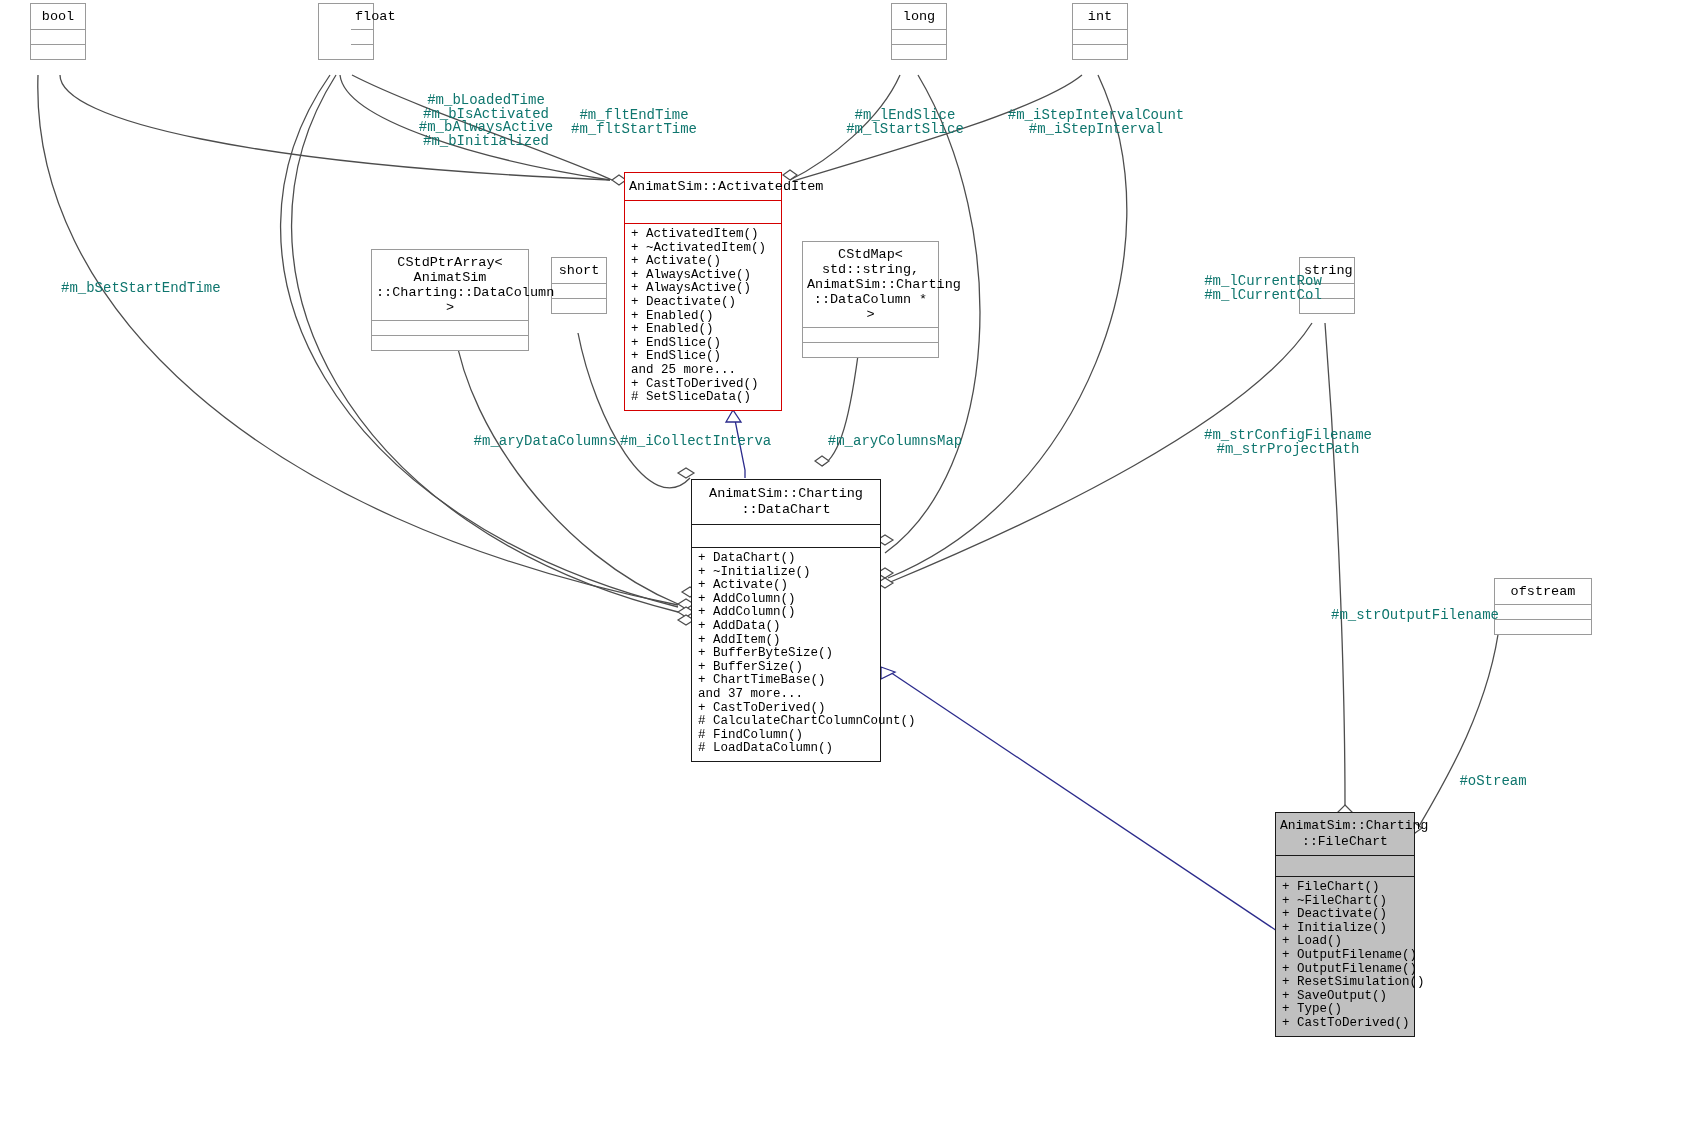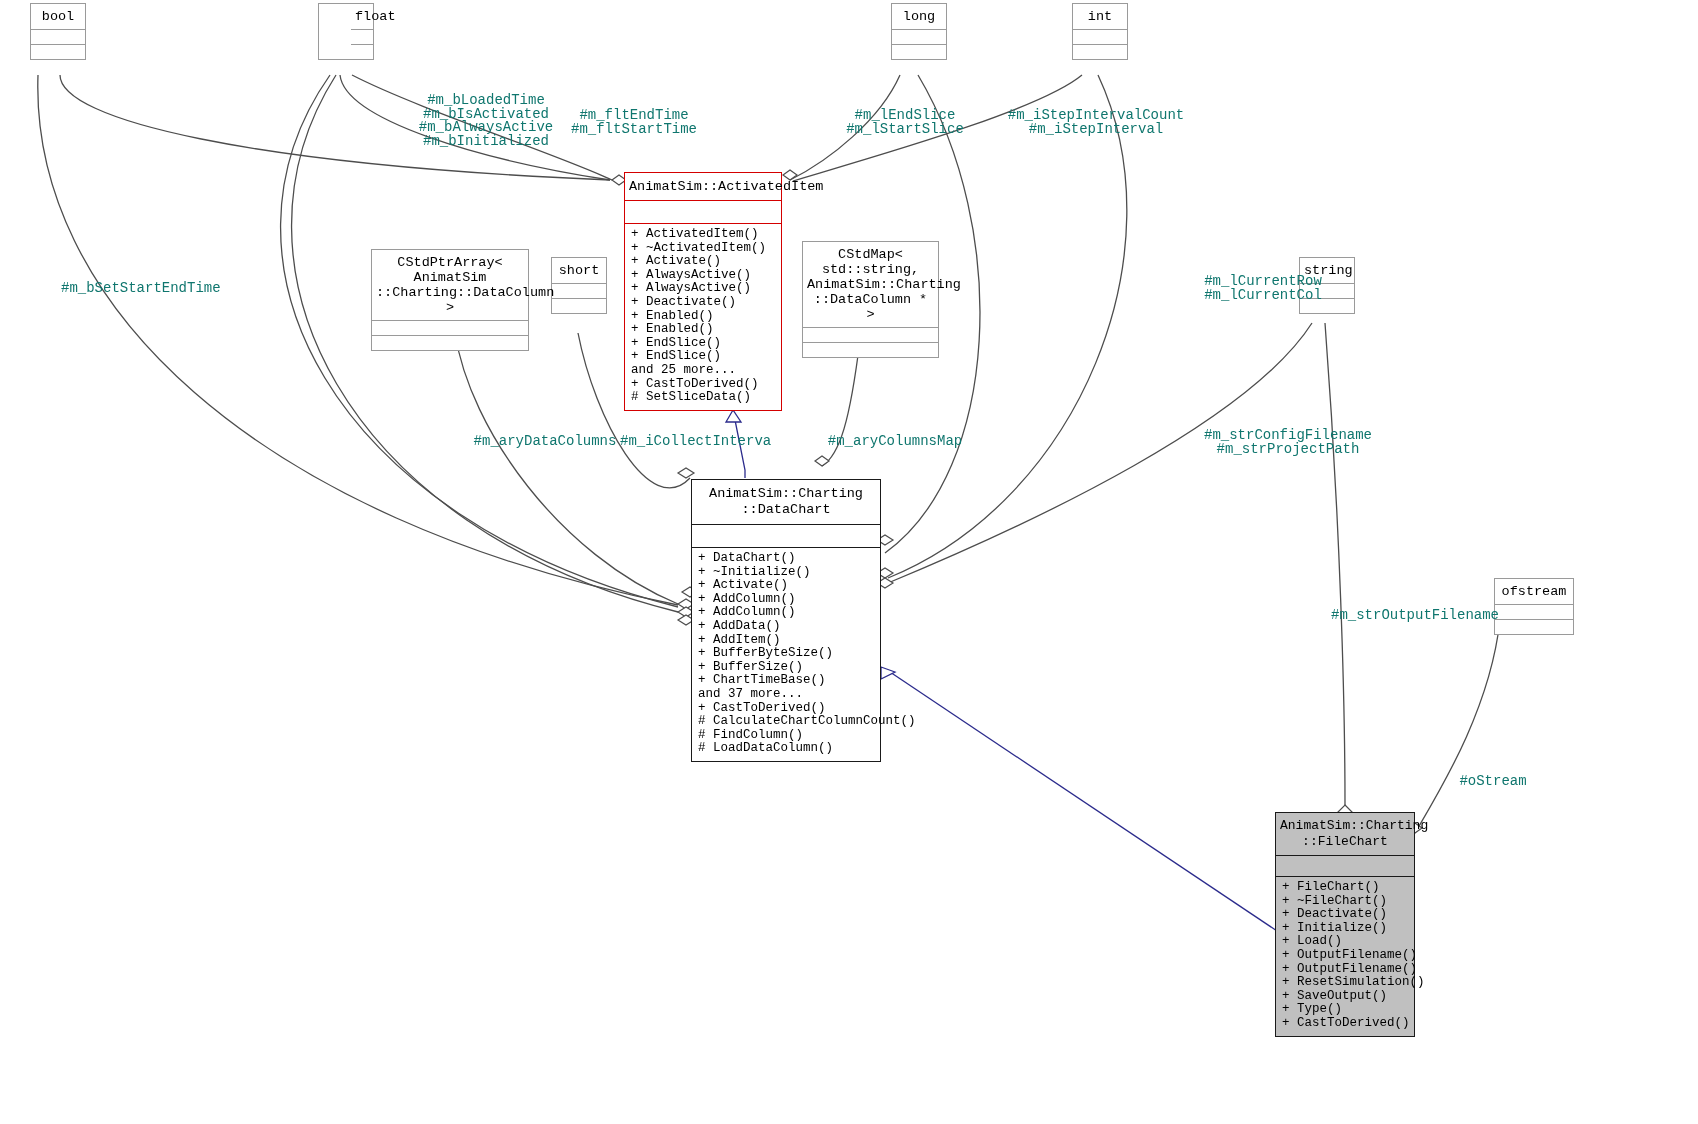--- a/index.html
+++ b/index.html
@@ -133,21 +133,21 @@
     <div class="sec"></div>
     <div class="sec last"></div>
   </div>
 
   <div class="node tbox" style="left:1299px;top:257px;width:56px;">
     <div class="tname">string</div>
     <div class="sec"></div>
     <div class="sec last"></div>
   </div>
 
-  <div class="node tbox" style="left:1494px;top:578px;width:80px;">
+  <div class="node tbox" style="left:1494px;top:578px;width:98px;">
     <div class="tname">ofstream</div>
     <div class="sec"></div>
     <div class="sec last"></div>
   </div>
 
   <div class="node tbox" style="left:371px;top:249px;width:158px;">
     <div class="tname">CStdPtrArray&lt; AnimatSim
 ::Charting::DataColumn &gt;</div>
     <div class="sec"></div>
     <div class="sec last"></div>

